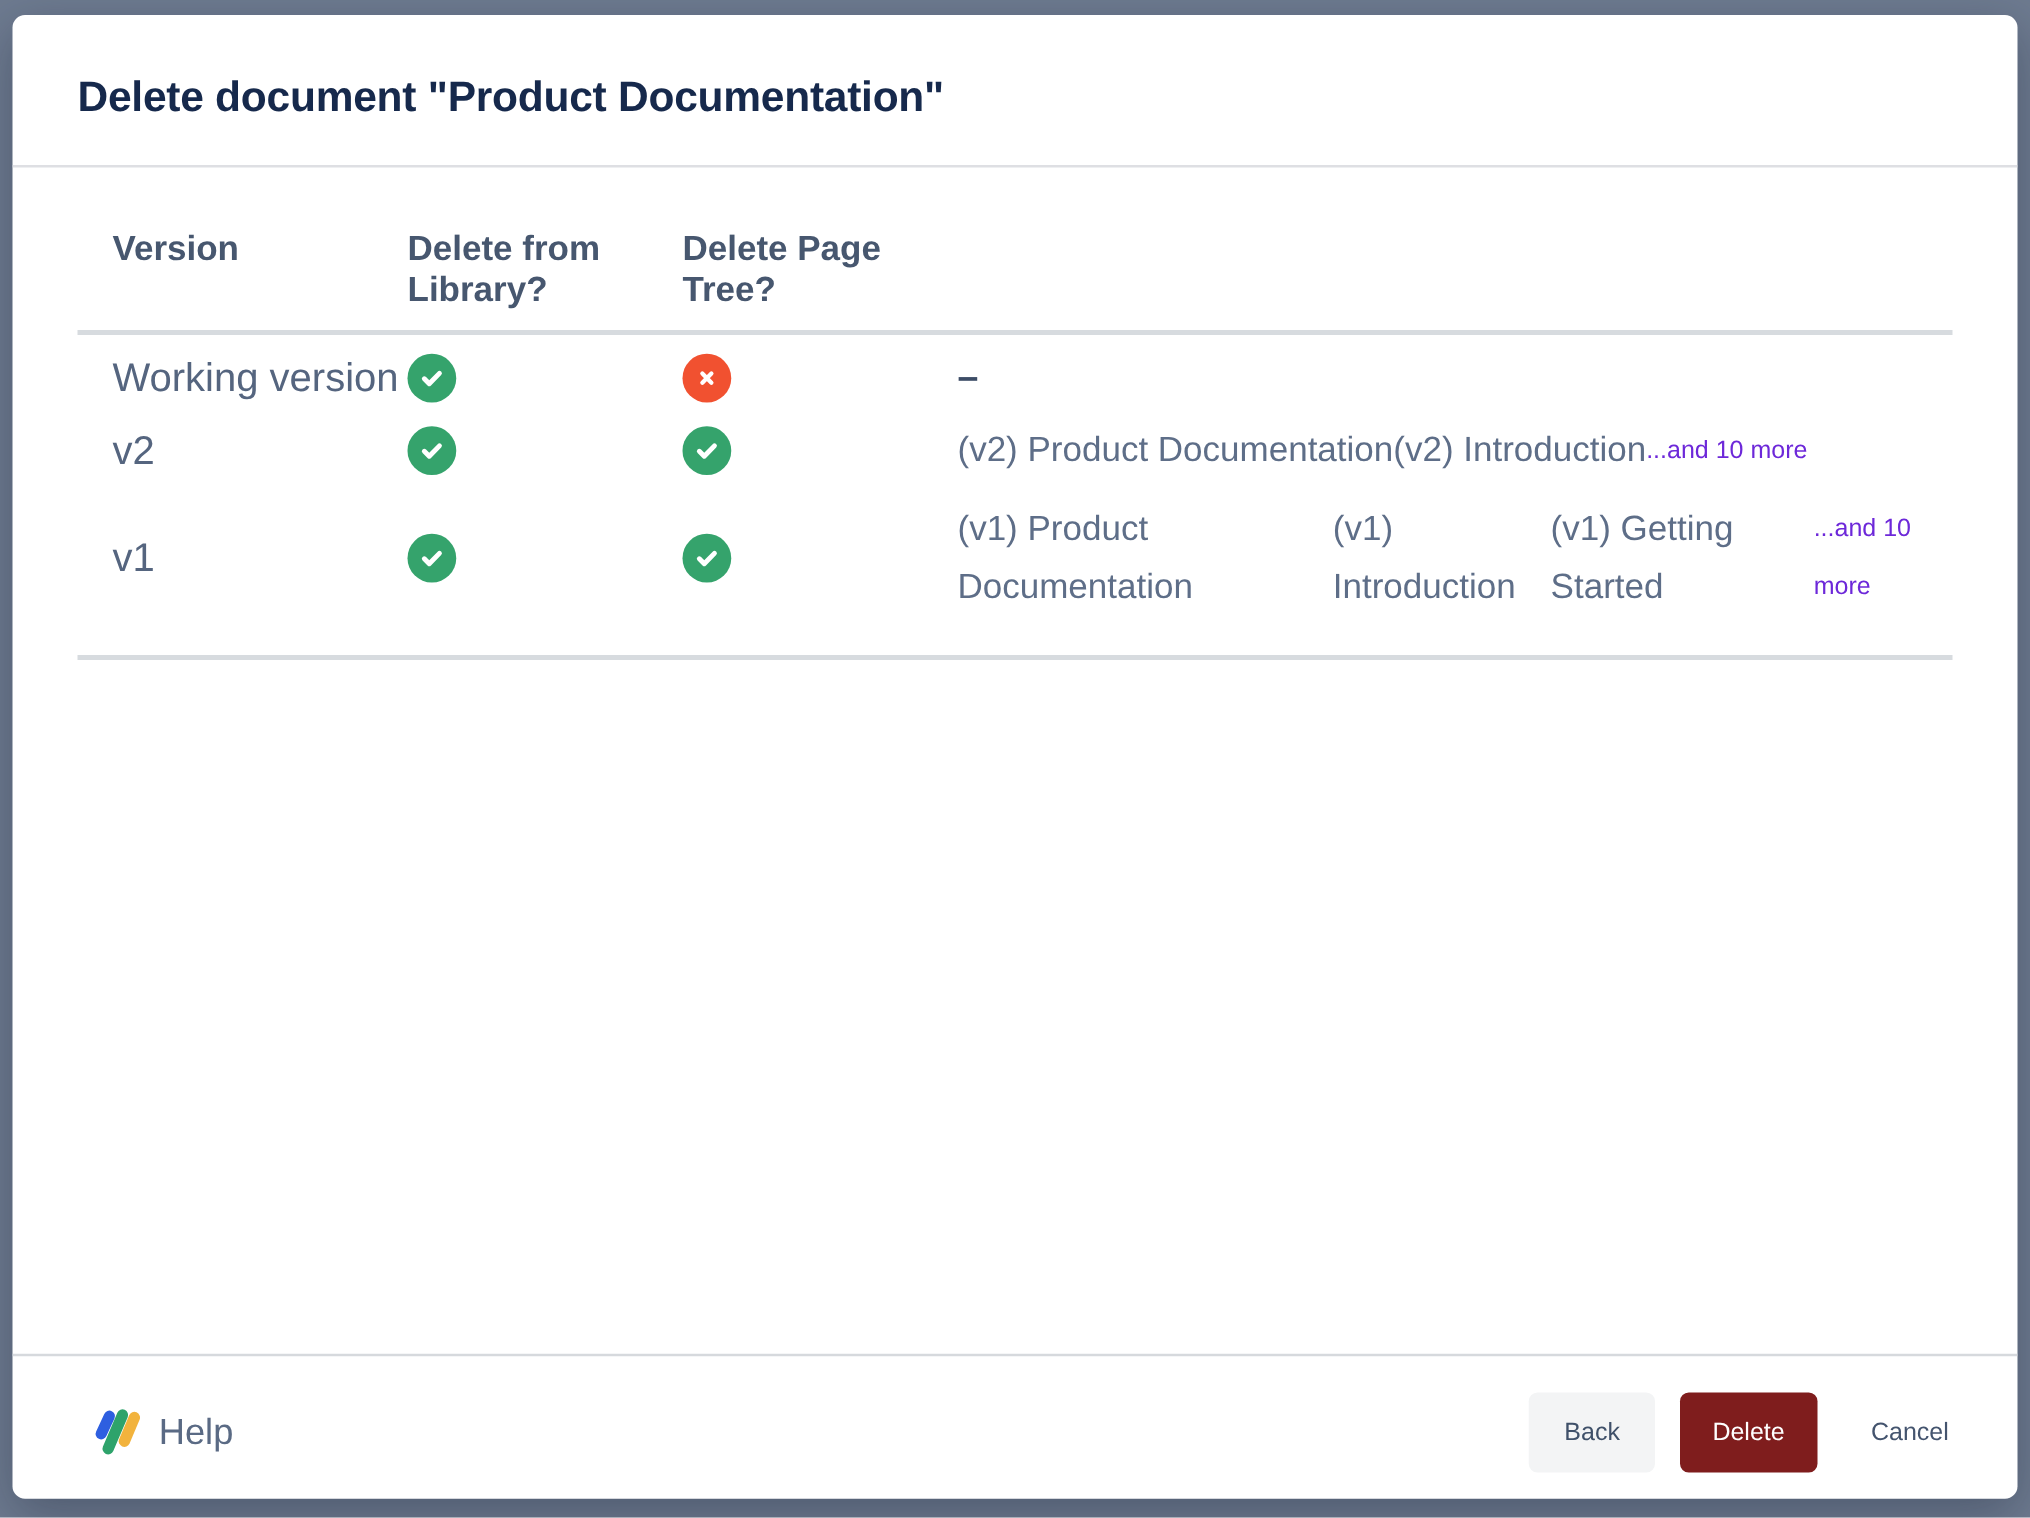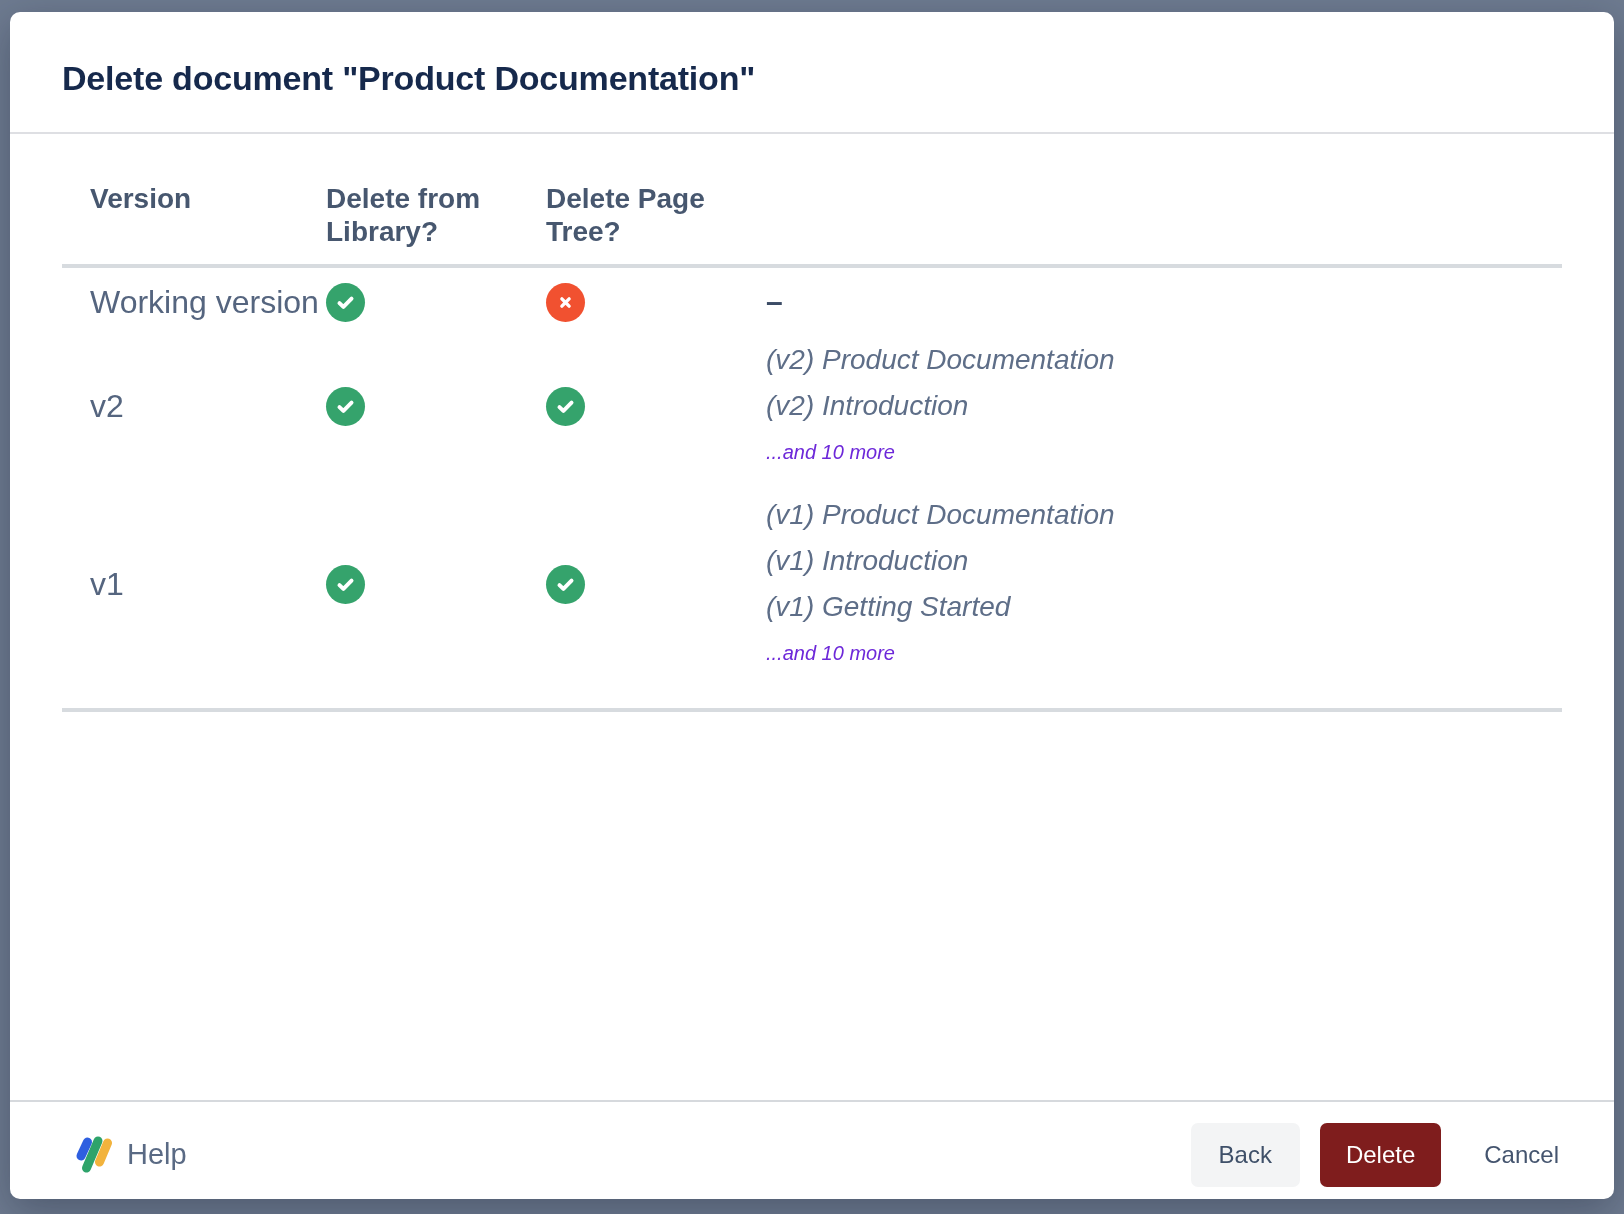--- a/index.html
+++ b/index.html
@@ -60,45 +60,45 @@
     width: 39px; height: 39px;
     border-radius: 50%;
     display: flex; align-items: center; justify-content: center;
     flex: none;
   }
   .badge-green { background: #35a36c; }
   .badge-red   { background: #f15130; }
 
   .dash { font-size: 30px; font-weight: 600; color: #3c4c66; }
 
-  .pages-stack { display: flex; flex-direction: column; font-style: italic; }
+  .pages-stack { display: flex; flex-direction: row; }
   .pages-line { font-size: 28px; line-height: 46px; color: #5e6e88; }
   .more-link {
     font-size: 20px; line-height: 46px;
     color: #6d28d9; cursor: pointer;
     align-self: flex-start;
   }
 
   .modal-footer {
     flex: none;
-    height: 99px;
+    height: 116px;
     border-top: 2px solid #d6d9dd;
     display: flex;
     align-items: center;
     padding: 8px 28px 0 64px;
   }
   .help-button { display: flex; align-items: center; gap: 15px; cursor: pointer; }
   .help-label { font-size: 29px; color: #5a6a84; }
   .footer-spacer { flex: 1; }
   .btn {
     height: 64px;
     border: none;
     border-radius: 7px;
     font-family: inherit;
-    font-size: 24px;
+    font-size: 20px;
     display: inline-flex;
     align-items: center;
     cursor: pointer;
     padding: 0 24px;
   }
   .btn-back   { background: #f3f4f5; color: #3f5069; padding: 0 28px; }
   .btn-delete { background: #7f1d1d; color: #ffffff; margin-left: 20px; padding: 0 26px; }
   .btn-cancel { background: transparent; color: #44546e; margin-left: 16px; padding: 0 27px; }
 </style>
 </head>

